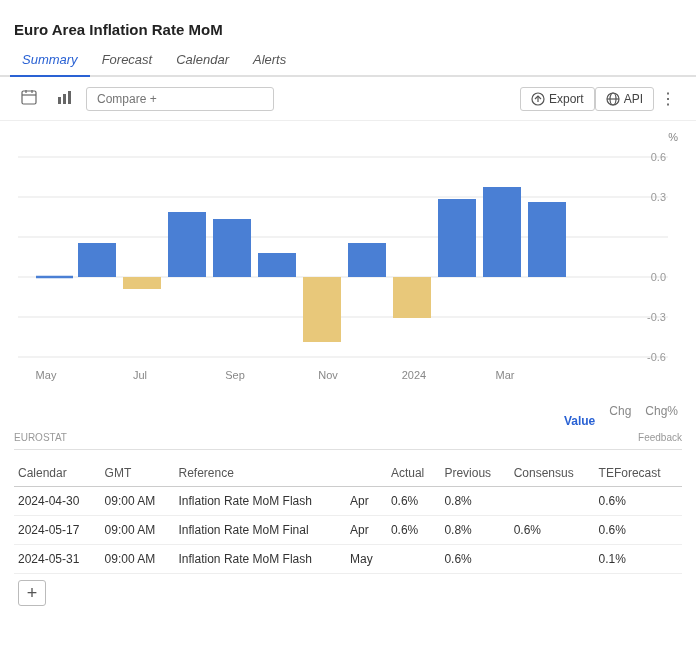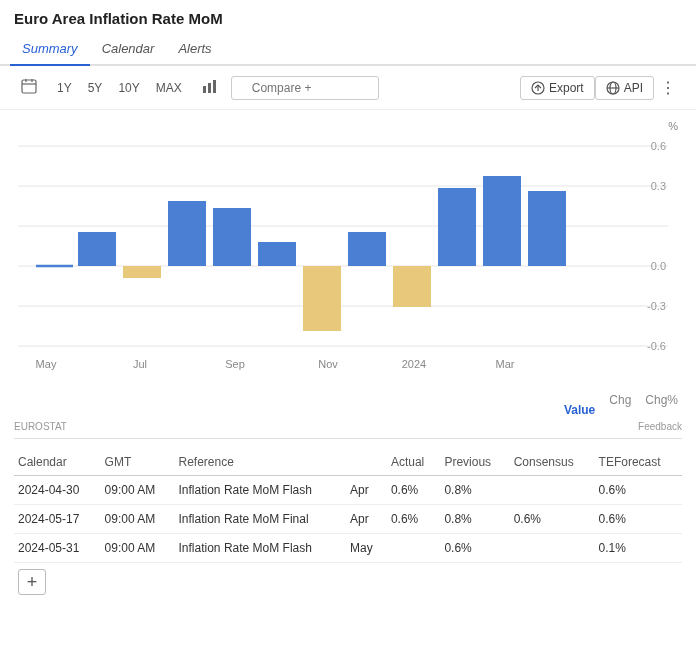--- a/index.html
+++ b/index.html
@@ -7,21 +7,21 @@
       font-family: Arial, sans-serif;
       font-size: 13px;
       background: #fff;
       color: #333;
       width: 696px;
       min-height: 658px;
     }
 
     
     .page-title {
-      padding: 10px 14px 6px;
+      padding: 21px 14px 6px;
       font-size: 15px;
       font-weight: 600;
       color: #222;
     }
 
     
     .tab-bar {
       display: flex;
       align-items: flex-end;
       border-bottom: 2px solid #e0e0e0;
@@ -82,24 +82,24 @@
       font-size: 12px;
       color: #555;
       cursor: pointer;
       border-radius: 3px;
       border: none;
       background: transparent;
     }
     .compare-input {
       border: 1px solid #ccc;
       border-radius: 3px;
-      padding: 4px 20px;
+      padding: 4px 10px;
       font-size: 12px;
       color: #c2410c;
-      width: 148px;
+      width: 188px;
       outline: none;
     }
     .toolbar-right {
       display: flex;
       align-items: center;
       margin-left: auto;
     }
     .export-btn, .api-btn {
       display: flex;
       align-items: center;
@@ -216,39 +216,34 @@
       margin: 0 14px;
     }
   </style>
 </head>
 <body>
 
 <div class="page-title">Euro Area Inflation Rate MoM</div>
 
 <div class="tab-bar">
   <div class="tab active">Summary</div>
+  <div class="tab">Forecast</div>
   <div class="tab">Calendar</div>
   <div class="tab">Alerts</div>
 </div>
 
 <div class="toolbar">
   <button class="toolbar-btn" title="Calendar">
     <svg width="16" height="16" viewBox="0 0 16 16" fill="none">
       <rect x="1" y="2" width="14" height="13" rx="1.5" stroke="#666" stroke-width="1.2" fill="none"></rect>
       <line x1="1" y1="6" x2="15" y2="6" stroke="#666" stroke-width="1.2"></line>
       <line x1="5" y1="1" x2="5" y2="4" stroke="#666" stroke-width="1.2"></line>
       <line x1="11" y1="1" x2="11" y2="4" stroke="#666" stroke-width="1.2"></line>
     </svg>
   </button>
-  <div class="toolbar-period-btns">
-    <button class="period-btn">1Y</button>
-    <button class="period-btn">5Y</button>
-    <button class="period-btn">10Y</button>
-    <button class="period-btn">MAX</button>
-  </div>
   <button class="toolbar-btn" title="Chart type">
     <svg width="16" height="16" viewBox="0 0 16 16" fill="none">
       <rect x="1" y="8" width="3" height="7" fill="#666"></rect>
       <rect x="6" y="5" width="3" height="10" fill="#666"></rect>
       <rect x="11" y="2" width="3" height="13" fill="#666"></rect>
     </svg>
   </button>
   <input class="compare-input" type="text" placeholder="Compare +" style="">
   <div class="toolbar-right">
     <button class="export-btn">

